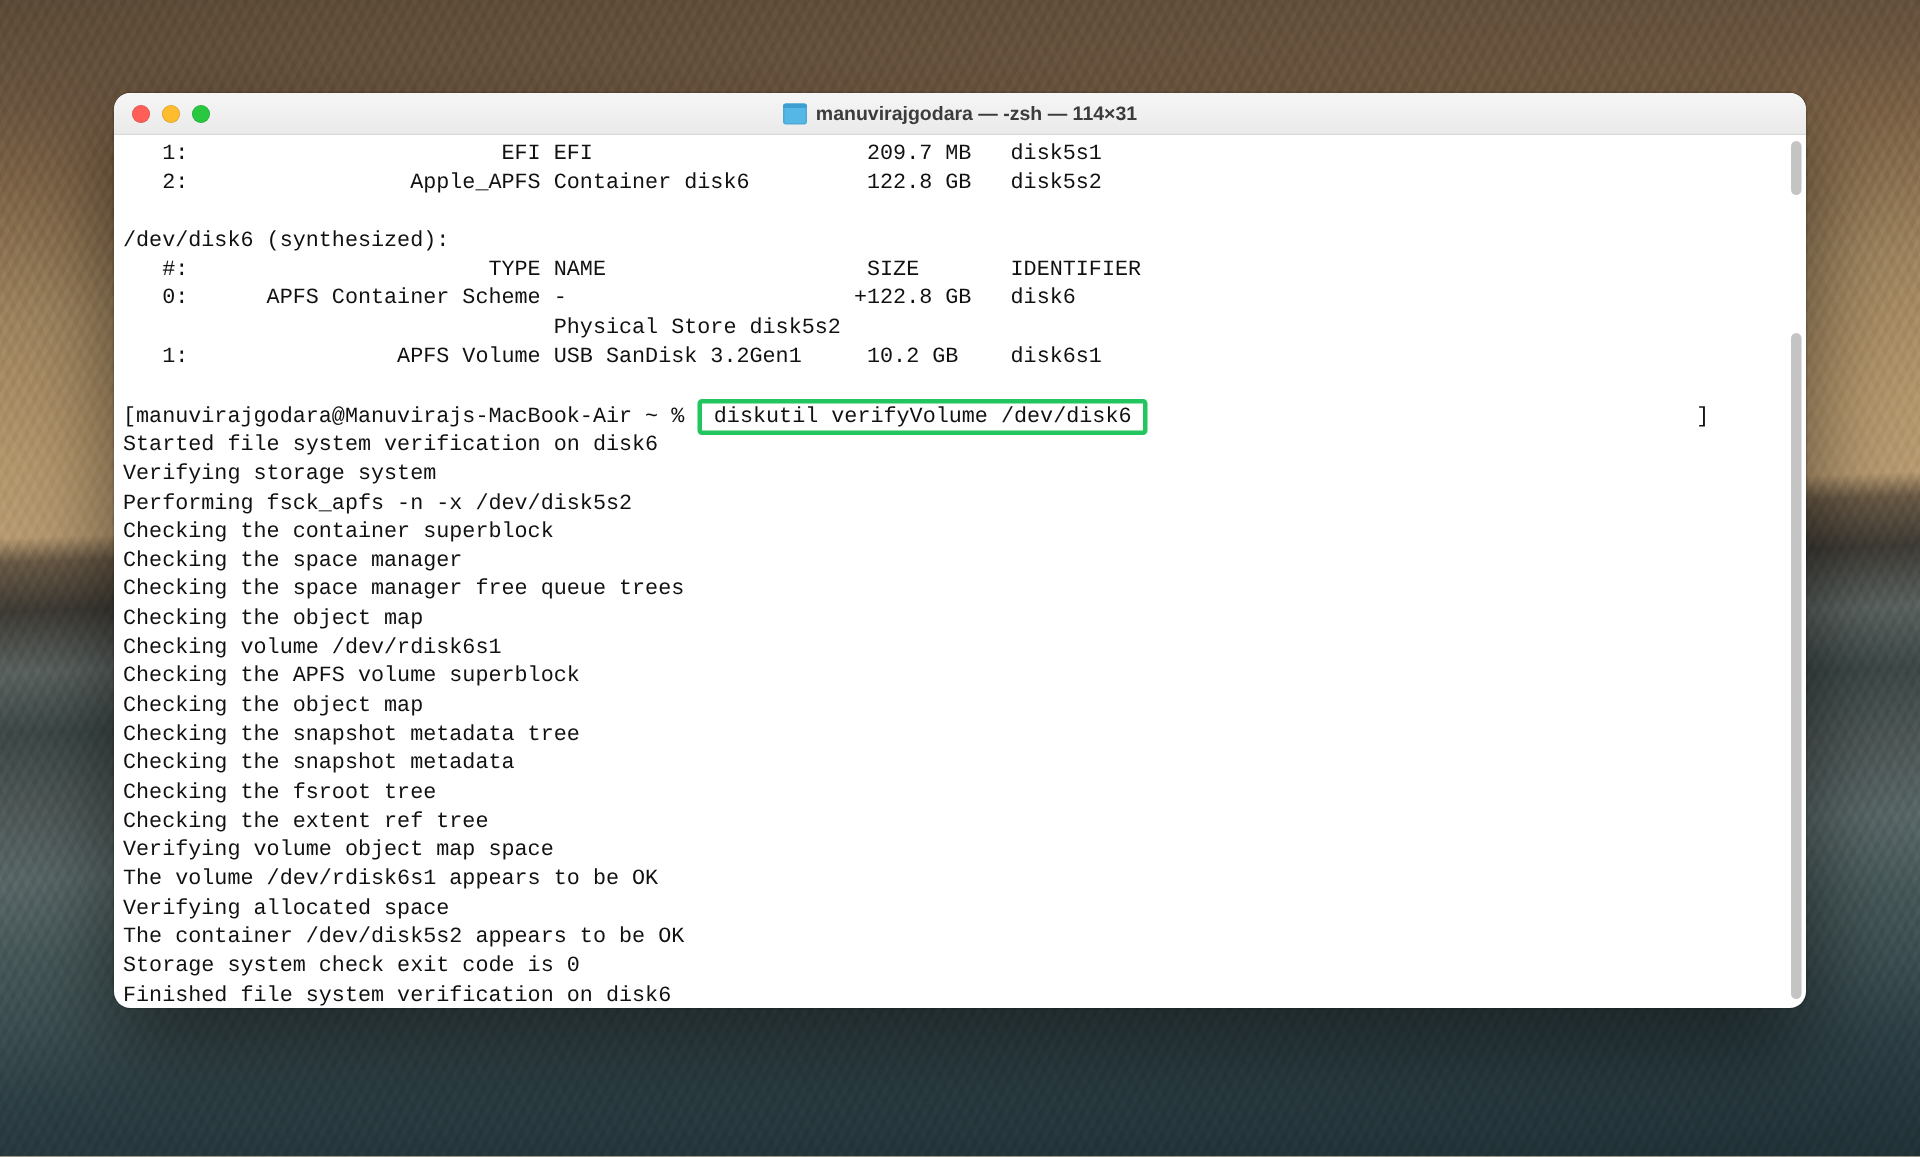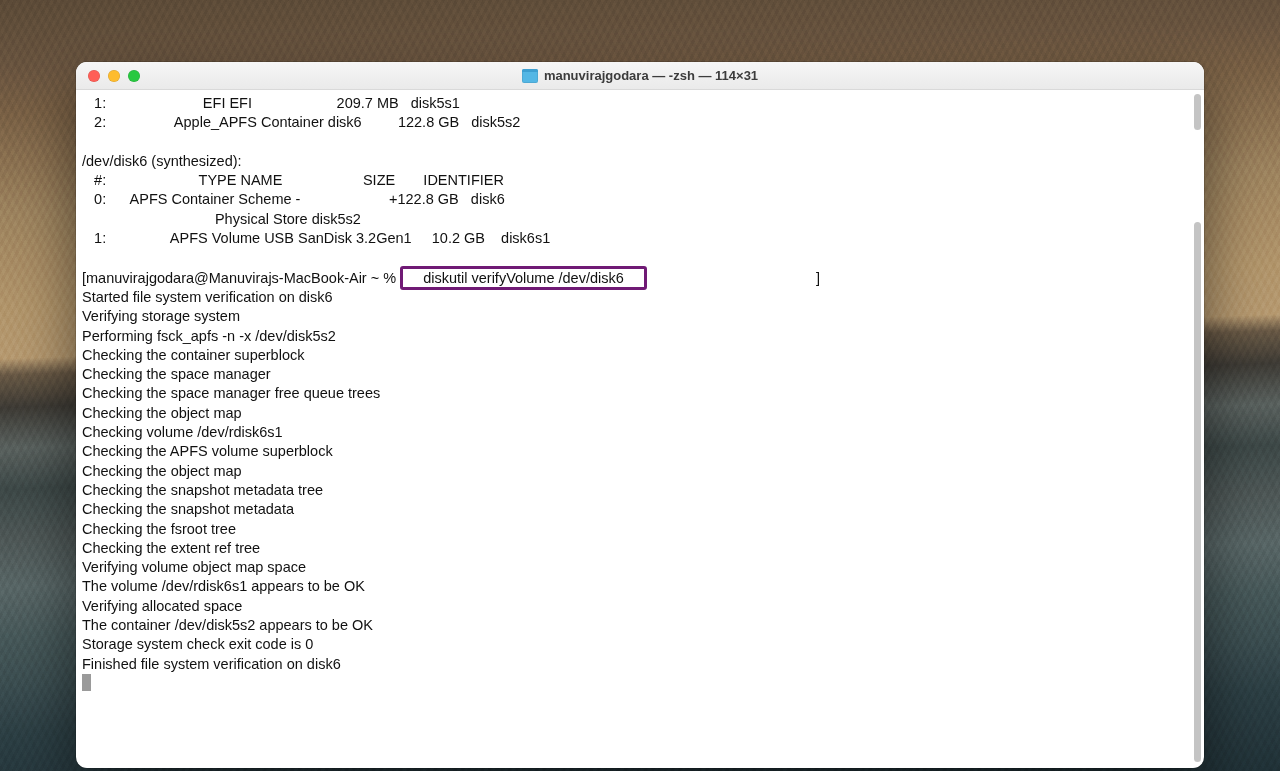--- a/index.html
+++ b/index.html
@@ -29,21 +29,21 @@
       repeating-linear-gradient(118deg, rgba(0,0,0,0.08) 0 3px, rgba(255,255,255,0.03) 3px 6px),
       repeating-linear-gradient(62deg, rgba(0,0,0,0.05) 0 4px, rgba(255,255,255,0.02) 4px 8px);
     mix-blend-mode:overlay;
     opacity:.55;
   }
   .terminal-window {
     position: absolute;
     left: 76px;
     top: 62px;
     width: 1128px;
-    height: 706px;
+    height: 610px;
     background: #ffffff;
     border-radius: 11px;
     box-shadow: 0 25px 60px rgba(0,0,0,0.5), 0 0 0 1px rgba(0,0,0,0.12);
     display: flex;
     flex-direction: column;
     overflow: hidden;
   }
   .titlebar {
     height: 28px;
     background: linear-gradient(#f6f6f6, #eaeaea);
@@ -100,32 +100,32 @@
   .scroll-area {
     position: absolute;
     inset: 0;
     padding: 4px 6px 6px 6px;
     overflow-y: auto;
     -ms-overflow-style: none;
     scrollbar-width: none;
   }
   .scroll-area::-webkit-scrollbar { display:none; }
   .terminal-pre {
-    font-family: Liberation Sans, sans-serif;
+    font-family: Liberation Mono, monospace;
     font-size: 14.5px;
     line-height: 19.3px;
     color: #111;
     white-space: pre;
   }
   .prompt-line { display:inline;text-align:center; }
   .highlight {
     display:inline-block;
-    border: 3px solid #701a75;
+    border: 3px solid #22c55e;
     border-radius: 3px;
-    padding: 0 20px;
+    padding: 0 8px;
     margin: -2px 0;
     line-height: 18px;
   }
   .cursor-block {
     display:inline-block;
     width: 9px; height: 17px;
     background: #9a9a9a;
     vertical-align: -2px;
   }
   .fake-scrollbar {

